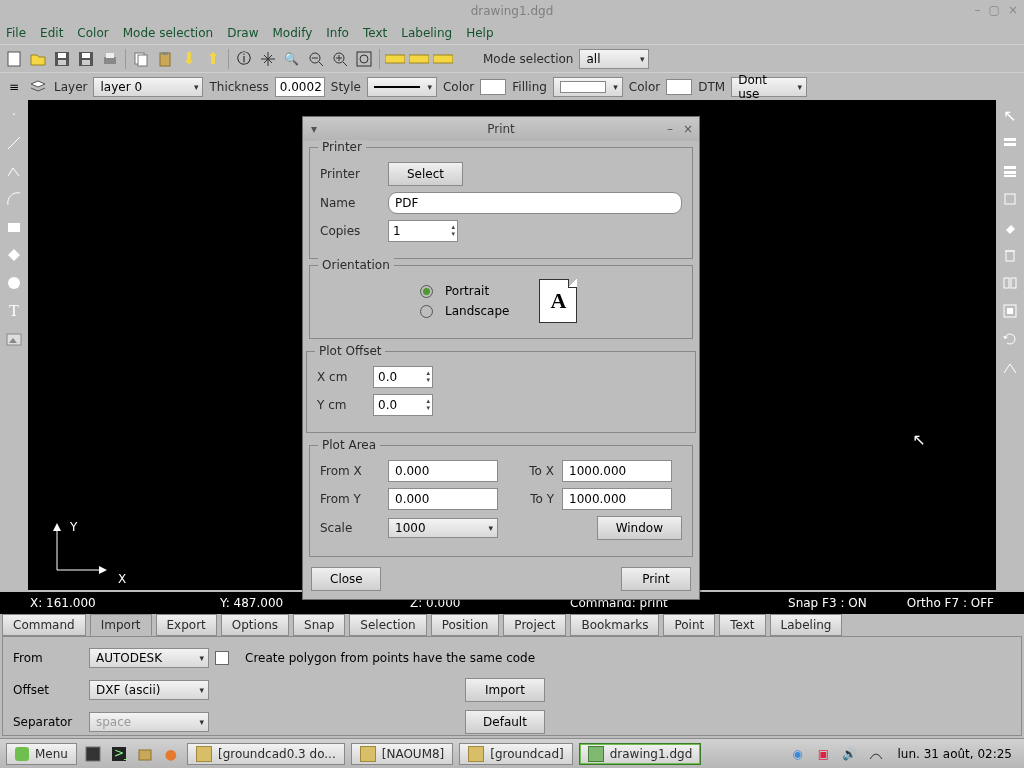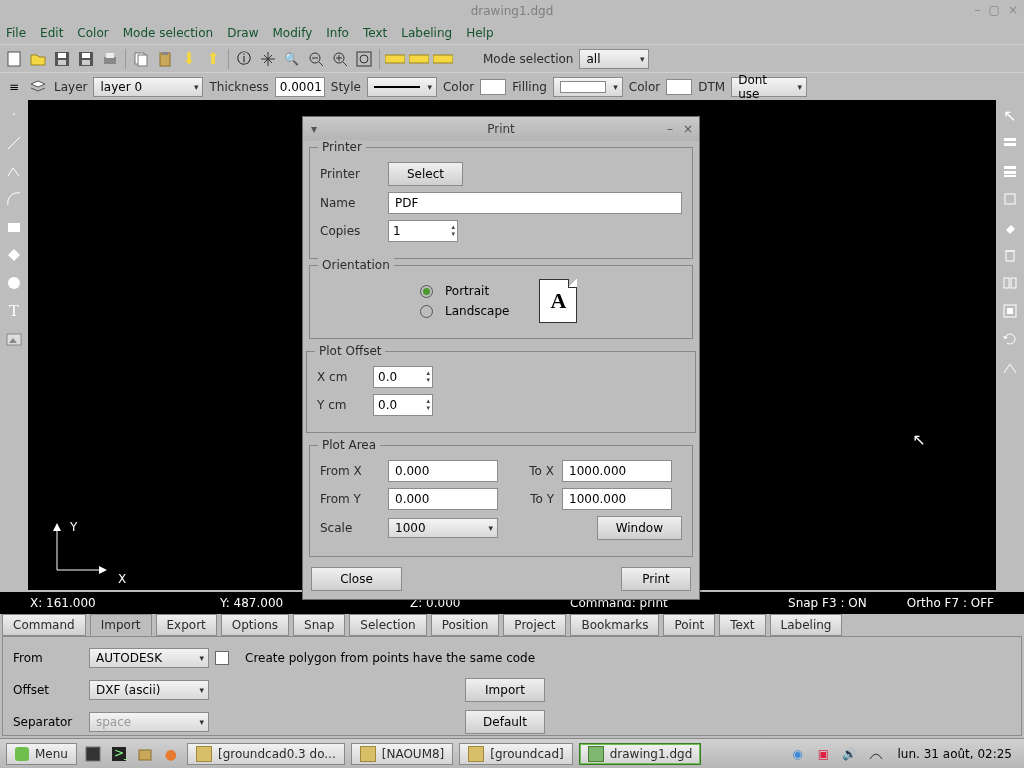--- a/index.html
+++ b/index.html
@@ -213,21 +213,21 @@
         <path d="M2 6l7-3 7 3-7 3z" fill="#fff" stroke="#555"></path>
         <path d="M2 10l7 3 7-3" fill="none" stroke="#555"></path>
       </svg>
     </span>
   <span class="tb-lbl">Layer</span>
   <span class="combo" style="width:110px;">
       <span>layer 0</span>
     </span>
   <span class="tb-lbl">Thickness</span>
   <span class="txtin" style="width:50px;">
-      <span>0.0001</span>
+      <span>0.0002</span>
     </span>
   <span class="tb-lbl">Style</span>
   <span class="combo" style="width:70px;">
       <svg width="50" height="4">
         <line x1="0" y1="2" x2="50" y2="2" stroke="#000" stroke-width="2"></line>
       </svg>
     </span>
   <span class="tb-lbl">Color</span>
   <span class="swatch"></span>
   <span class="tb-lbl">Filling</span>
@@ -461,21 +461,21 @@
   </div>
 
   <div class="fieldset">
     <span class="legend">Printer</span>
     <div class="row">
       <span class="lab">Printer</span>
       <span class="dbtn">Select</span>
     </div>
     <div class="row">
       <span class="lab">Name</span>
-      <span class="txtfield" style="flex:1;">
+      <span class="txtfield" style="flex:1;border-radius:9px;">
           <span>PDF</span>
         </span>
     </div>
     <div class="row">
       <span class="lab">Copies</span>
       <span class="spin">
           <span>1</span>
         </span>
     </div>
   </div>
@@ -541,16 +541,16 @@
       <span class="lab">Scale</span>
       <span class="combo" style="width:110px;">
           <span>1000</span>
         </span>
       <span style="flex:1;"></span>
       <span class="dbtn">Window</span>
     </div>
   </div>
 
   <div class="footer">
-    <span class="dbtn" style="width:91px;">Close</span>
+    <span class="dbtn" style="width:70px;">Close</span>
     <span class="dbtn" style="width:70px;">Print</span>
   </div>
 </div>
 
 </body></html>

